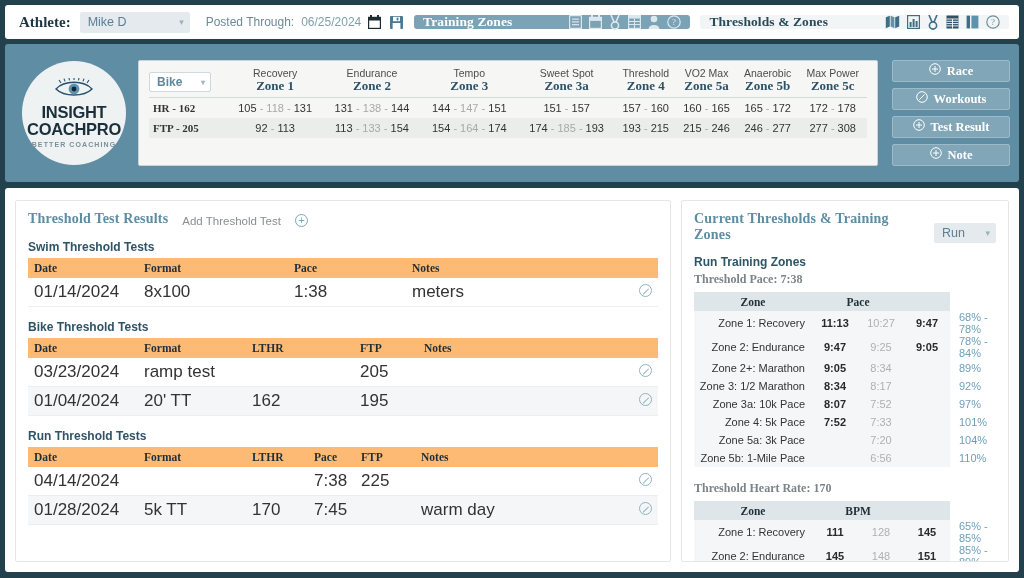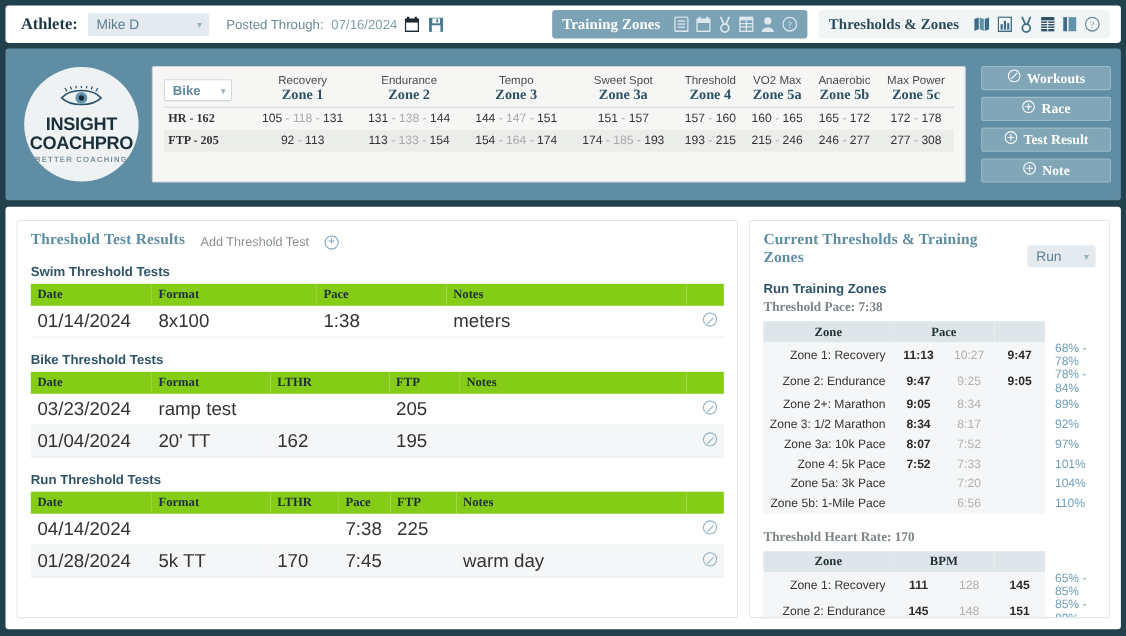--- a/index.html
+++ b/index.html
@@ -43,22 +43,22 @@
   .posted-label {
     margin-left: 16px; font-size: 12px; color: #6b8a99;
   }
   .posted-date {
     margin-left: 7px; font-size: 12px; color: #7f9fad;
   }
   .cal-icon { margin-left: 7px; display: inline-flex; }
   .save-icon { margin-left: 9px; display: inline-flex; }
 
   .tabgroup {
-    display: flex; align-items: center; height: 26px;
-    border-radius: 3px; padding: 0 9px;
+    display: flex; align-items: center; height: 14px;
+    border-radius: 3px; padding: 0 9px; gap: 44px;
   }
   .tabgroup.active { background: #7ba2b5; margin-left: auto; }
   .tabgroup.plain { background: #f2f5f6; margin-left: 10px; margin-right: 2px; }
   .tabgroup .tab-title {
     font-family: "Liberation Serif", serif;
     font-weight: bold; font-size: 13.5px;
     letter-spacing: .1px;
   }
   .tabgroup.active .tab-title { color: #ffffff; }
   .tabgroup.plain .tab-title { color: #2a4a59; }
@@ -187,21 +187,21 @@
     border: 1px solid #7ea6bb; color: #7ea6bb;
     font-size: 11px; line-height: 11px; text-align: center;
     display: inline-block;
   }
   .section-title {
     font-size: 12px; font-weight: bold; color: #2e5468;
     margin: 13px 0 4px 0;
   }
   table.data { width: 100%; border-collapse: collapse; table-layout: fixed; }
   table.data th {
-    background: #84cc16;
+    background: #fdba74;
     font-family: "Liberation Serif", serif;
     font-weight: bold; font-size: 11.5px; color: #1f2f38;
     text-align: left; padding: 4px 6px; height: 19px; margin-left: 32px;
   }
   table.data td {
     font-size: 17px; color: #333; padding: 4px 6px; height: 18px;
     border-bottom: 1px solid #eceff0;
   }
   table.data tr.alt td { background: #f4f6f7; }
   .edit-cell { text-align: right; width: 34px; }
@@ -246,21 +246,21 @@
 
   <div class="topbar">
     <span class="athlete-label">Athlete:</span>
 
     <div class="select-box">
       <span>Mike D</span>
       <span class="chev">▾</span>
     </div>
 
     <span class="posted-label">Posted Through:</span>
-    <span class="posted-date">07/16/2024</span>
+    <span class="posted-date">06/25/2024</span>
 
     <span class="cal-icon">
       <svg width="13" height="14" viewBox="0 0 13 14">
         <rect x="0.5" y="2.5" width="12" height="11" fill="none" stroke="#1d2b33" stroke-width="1.4"></rect>
         <rect x="0.5" y="2.5" width="12" height="3" fill="#1d2b33"></rect>
         <rect x="2" y="0" width="2" height="3" fill="#1d2b33"></rect>
         <rect x="9" y="0" width="2" height="3" fill="#1d2b33"></rect>
       </svg>
     </span>
 
@@ -448,33 +448,33 @@
             </tr>
           </tbody>
       </table>
     </div>
 
     <div class="herobtns">
       <div class="hbtn">
         <span>
           <svg width="12" height="12" viewBox="0 0 12 12">
             <circle cx="6" cy="6" r="5.3" fill="none" stroke="#ffffff" stroke-width="1"></circle>
-            <path d="M3.3 8.7 L8.7 3.3" stroke="#ffffff" stroke-width="1"></path>
-          </svg>
-        </span>
-        <span>Workouts</span>
+            <path d="M6 3 V9 M3 6 H9" stroke="#ffffff" stroke-width="1"></path>
+          </svg>
+        </span>
+        <span>Race</span>
       </div>
       <div class="hbtn">
         <span>
           <svg width="12" height="12" viewBox="0 0 12 12">
             <circle cx="6" cy="6" r="5.3" fill="none" stroke="#ffffff" stroke-width="1"></circle>
-            <path d="M6 3 V9 M3 6 H9" stroke="#ffffff" stroke-width="1"></path>
-          </svg>
-        </span>
-        <span>Race</span>
+            <path d="M3.3 8.7 L8.7 3.3" stroke="#ffffff" stroke-width="1"></path>
+          </svg>
+        </span>
+        <span>Workouts</span>
       </div>
       <div class="hbtn">
         <span>
           <svg width="12" height="12" viewBox="0 0 12 12">
             <circle cx="6" cy="6" r="5.3" fill="none" stroke="#ffffff" stroke-width="1"></circle>
             <path d="M6 3 V9 M3 6 H9" stroke="#ffffff" stroke-width="1"></path>
           </svg>
         </span>
         <span>Test Result</span>
       </div>

